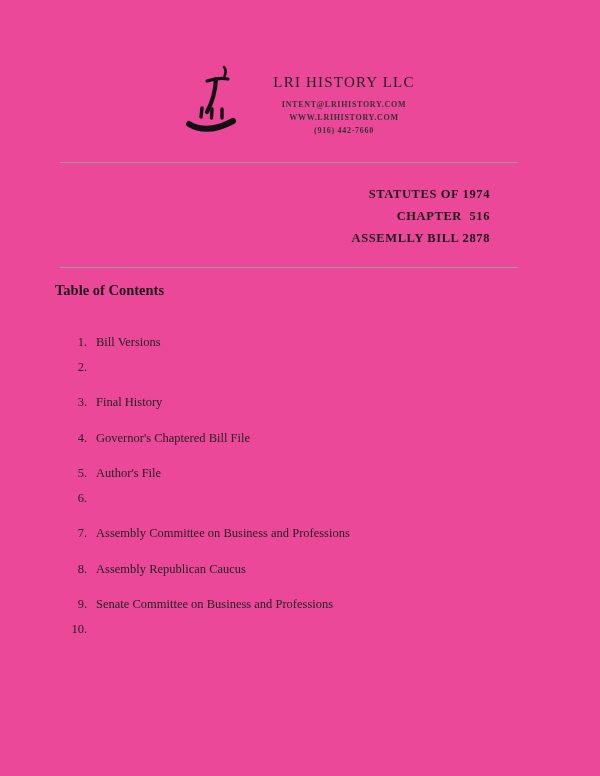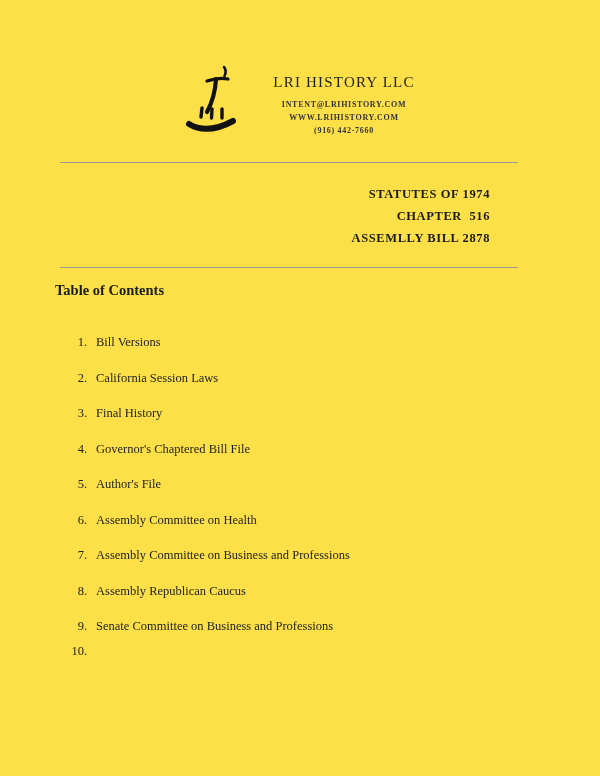--- a/index.html
+++ b/index.html
@@ -10,21 +10,21 @@
     width: 600px;
     height: 776px;
     font-family: "Liberation Serif", "DejaVu Serif", serif;
     color: #1a1a1a;
     position: relative;
     overflow: hidden;
   }
   .page {
     width: 600px;
     height: 776px;
-    background: #fde047;
+    background: #ec4899;
   }
 
   
   .header {
     padding-top: 62px;
     display: flex;
     justify-content: center;
     align-items: flex-start;
     gap: 26px;
   }
@@ -152,37 +152,35 @@
 
   <div class="toc">
     <div class="toc-title">Table of Contents</div>
     <div class="toc-list">
         <div class="toc-item">
           <span class="toc-num">1.</span>
           <span class="toc-label">Bill Versions</span>
         </div>
         <div class="toc-item">
           <span class="toc-num">2.</span>
-          <span class="toc-label">California Session Laws</span>
         </div>
         <div class="toc-item">
           <span class="toc-num">3.</span>
           <span class="toc-label">Final History</span>
         </div>
         <div class="toc-item">
           <span class="toc-num">4.</span>
           <span class="toc-label">Governor's Chaptered Bill File</span>
         </div>
         <div class="toc-item">
           <span class="toc-num">5.</span>
           <span class="toc-label">Author's File</span>
         </div>
         <div class="toc-item">
           <span class="toc-num">6.</span>
-          <span class="toc-label">Assembly Committee on Health</span>
         </div>
         <div class="toc-item">
           <span class="toc-num">7.</span>
           <span class="toc-label">Assembly Committee on Business and Professions</span>
         </div>
         <div class="toc-item">
           <span class="toc-num">8.</span>
           <span class="toc-label">Assembly Republican Caucus</span>
         </div>
         <div class="toc-item">

